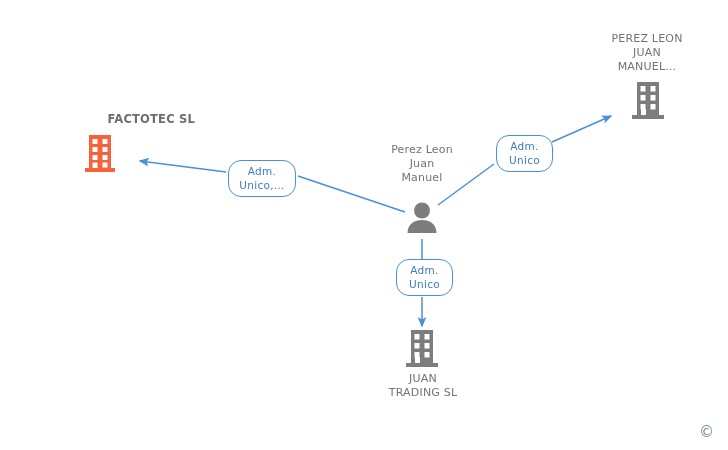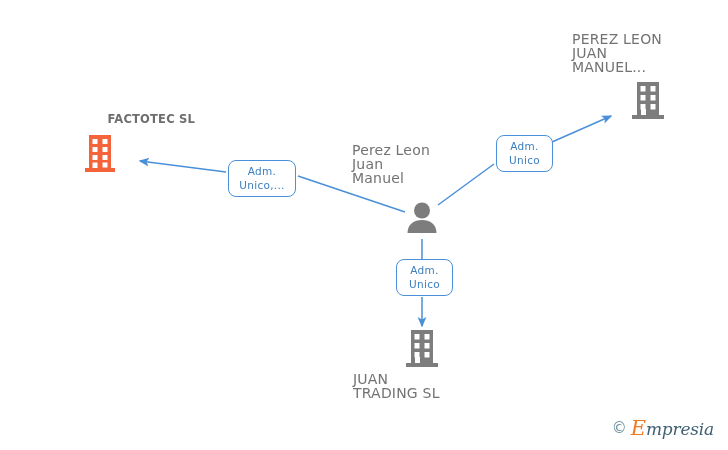--- a/index.html
+++ b/index.html
@@ -27,42 +27,43 @@
     top: 0;
     width: 728px;
     height: 450px;
     pointer-events: none;
   }
   .node {
     position: absolute;
   }
   .node-label {
     position: absolute;
+    text-align: center;
     color: #737373;
-    font-size: 14px;
+    font-size: 11px;
     line-height: 14px;
     white-space: pre-line;
     letter-spacing: 0.2px;
   }
   .node-label.bold {
     font-weight: bold;
     font-size: 11.5px;
     color: #6e6e6e;
   }
   .icon-company {
     position: absolute;
   }
   .icon-person {
     position: absolute;
   }
   .edge-badge {
     position: absolute;
     box-sizing: border-box;
     border: 1.5px solid #4a90d9;
-    border-radius: 8px;
+    border-radius: 13px;
     background: #ffffff;
     color: #3d7ebf;
     font-size: 10.5px;
     line-height: 14px;
     text-align: center;
     padding: 3px 6px 4px 6px;
     white-space: pre-line;
     font-family: "DejaVu Sans", "Liberation Sans", sans-serif;
     letter-spacing: 0.3px;
   }
@@ -188,16 +189,15 @@
 Unico,...</div>
 
   <div class="edge-badge" style="left:496px; top:135px; width:57px;">Adm.
 Unico</div>
 
   <div class="edge-badge" style="left:396px; top:259px; width:57px;">Adm.
 Unico</div>
 
   <div id="watermark">
     <span class="copy-mark">©</span>
-    <span class="brand"><span class="brand-initial">E</span><span>mpresia</span></span>
   </div>
 
 </div>
 
 </body></html>

